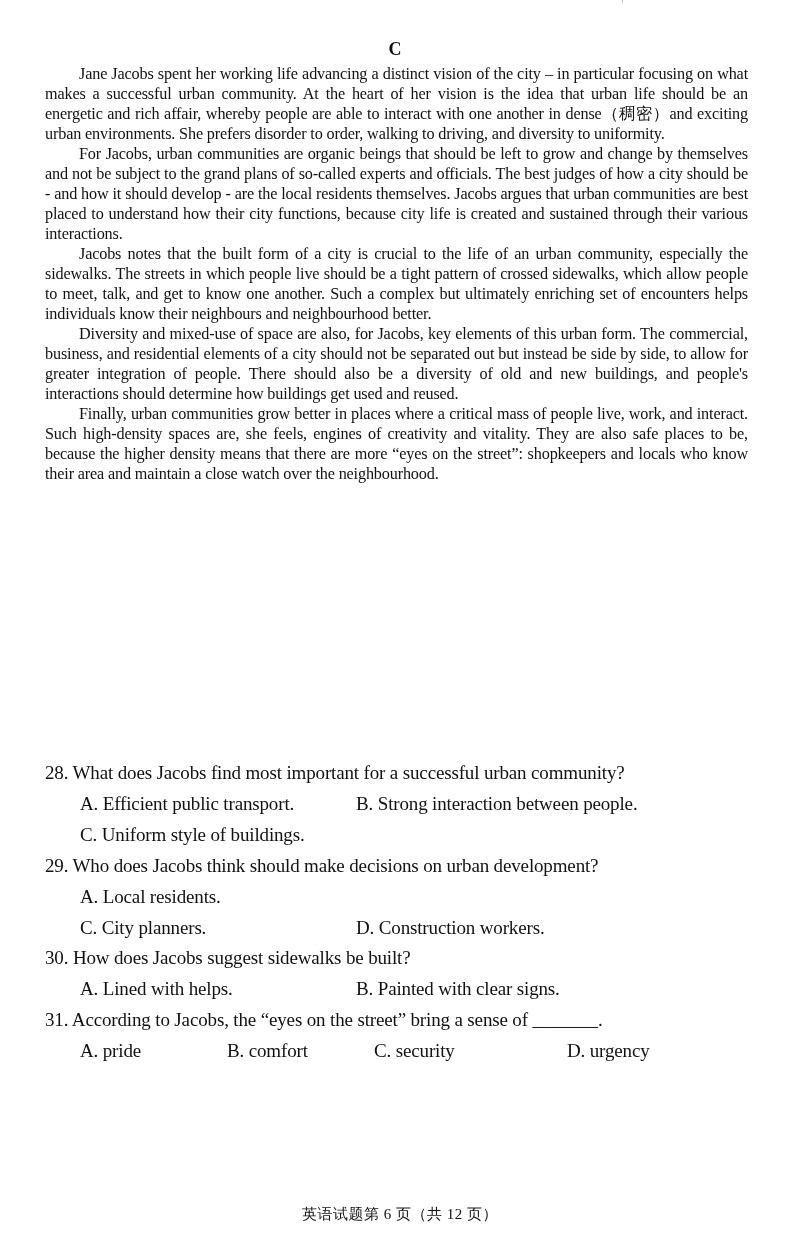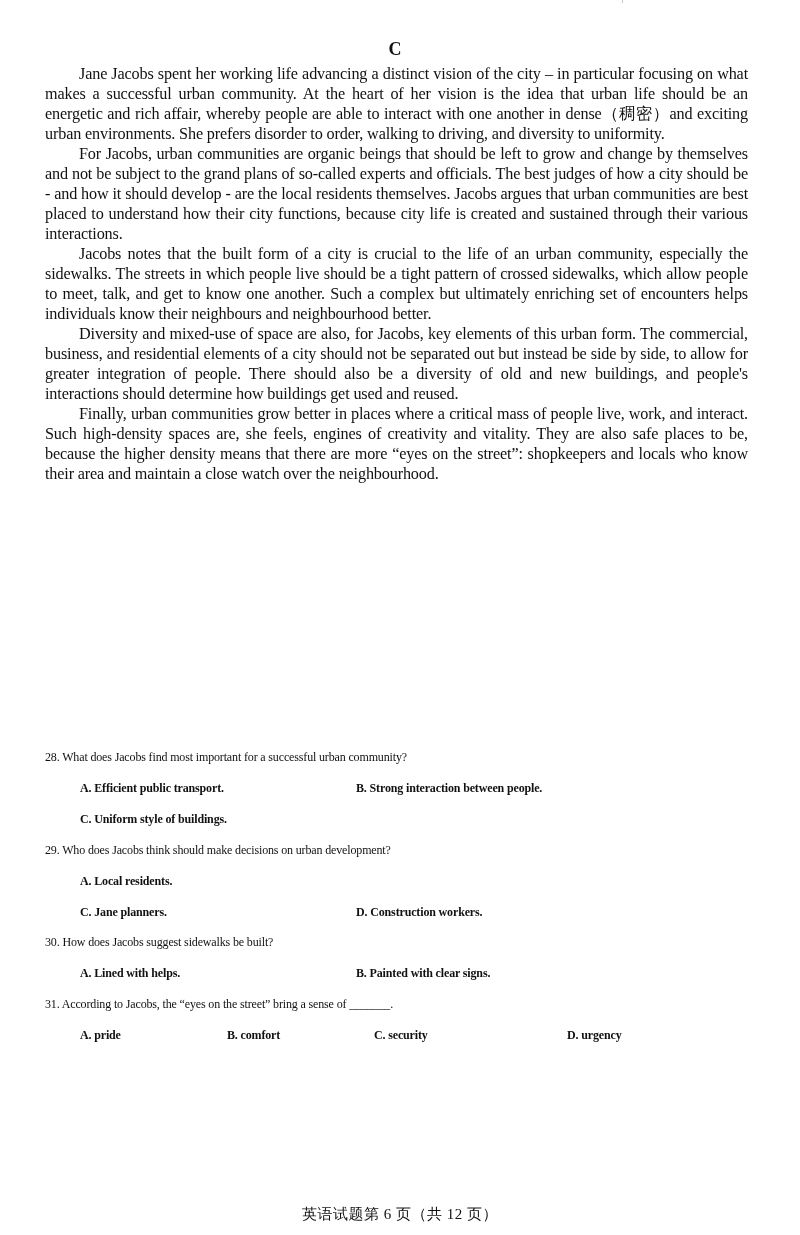--- a/index.html
+++ b/index.html
@@ -50,37 +50,36 @@
       letter-spacing: -0.15px;
       text-align: justify;
     }
     .passage p {
       margin: 0;
       text-indent: 34px;
     }
     .questions {
       position: absolute;
       left: 45px;
-      top: 742px;
+      top: 758px;
       width: 703px;
-      font-size: 12px;
+      font-size: 19px;
       line-height: 30.9px;
       letter-spacing: -0.15px;
     }
     .question-stem {
       margin: 0;
     }
     .options-row {
       display: flex;
       margin: 0;
       padding-left: 35px;
     }
     .options-row .opt {
       white-space: nowrap;
-      font-weight: bold;
     }
     .options-row.two .opt:nth-child(1) { width: 276px; }
     .options-row.two .opt:nth-child(2) { width: 300px; }
     .options-row.four .opt:nth-child(1) { width: 147px; }
     .options-row.four .opt:nth-child(2) { width: 147px; }
     .options-row.four .opt:nth-child(3) { width: 155px; }
     .options-row.four .opt:nth-child(4) { width: 120px; margin-left: 38px; }
     .footer {
       position: absolute;
       top: 1204px;
@@ -120,21 +119,21 @@
         <span class="opt">C. Uniform style of buildings.</span>
       </div>
     </div>
 
     <div>
       <div class="question-stem">29. Who does Jacobs think should make decisions on urban development?</div>
       <div class="options-row two">
         <span class="opt">A. Local residents.</span>
       </div>
       <div class="options-row two">
-        <span class="opt">C. Jane planners.</span>
+        <span class="opt">C. City planners.</span>
         <span class="opt">D. Construction workers.</span>
       </div>
     </div>
 
     <div>
       <div class="question-stem">30. How does Jacobs suggest sidewalks be built?</div>
       <div class="options-row two">
         <span class="opt">A. Lined with helps.</span>
         <span class="opt">B. Painted with clear signs.</span>
       </div>

